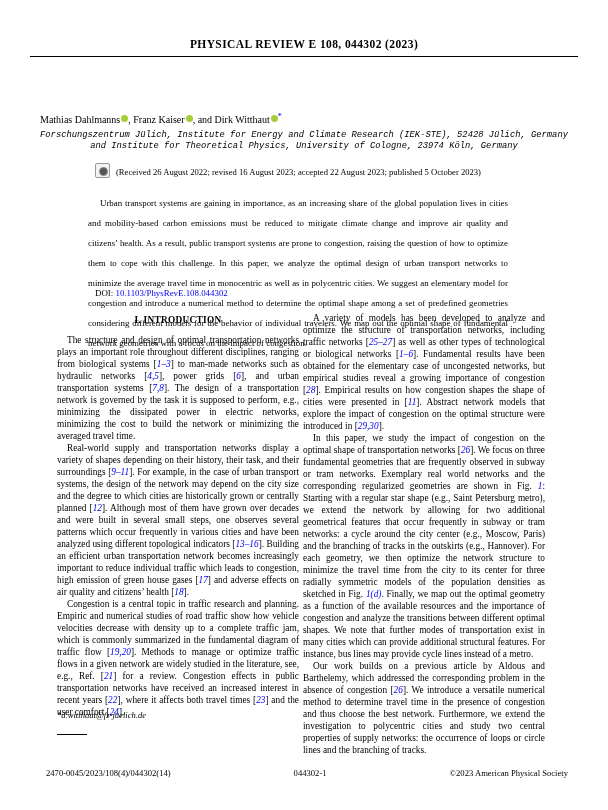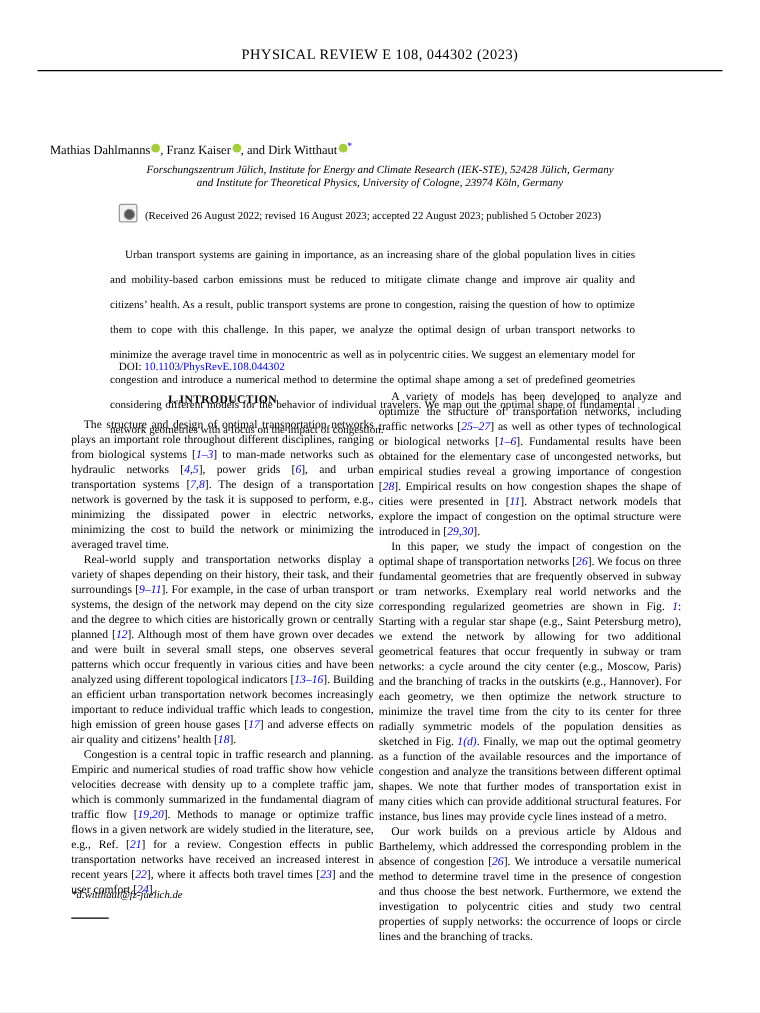--- a/index.html
+++ b/index.html
@@ -9,21 +9,21 @@
     margin:0 auto;
     background:#ffffff;
     font-family:"Liberation Serif", serif;
     color:#000;
     overflow:hidden;
   }
   
   .jheader{
     position:absolute;top:38px;left:0;right:0;
     text-align:center;
-    font-weight:normal;
+    font-weight:bold;
     font-size:11.5px;
     letter-spacing:.4px;
   }
   .jheader-rule{
     position:absolute;top:56px;left:30px;right:30px;
     border-bottom:1.4px solid #000;
   }
   
   .title{
     position:absolute;top:88px;left:70px;right:70px;
@@ -49,20 +49,21 @@
     color:#0000ee;
     font-size:8px;
     vertical-align:4px;
   }
   .affil{
     position:absolute;left:40px;right:40px;
     text-align:center;
     font-style:italic;
     font-size:8.8px;
     line-height:11px;
+    font-family:Liberation Mono, monospace;
   }
   .affil1{top:130px;}
   .affil2{top:141px;}
   .history{
     position:absolute;top:163px;left:95px;right:80px;
     font-size:8.6px;
   }
   .crossmark{
     display:inline-block;
     width:13px;height:13px;
@@ -173,14 +174,19 @@
     <div class="col">
       <p class="cites">A variety of models has been developed to analyze and optimize the structure of transportation networks, including traffic networks [<span class="ref">25–27</span>] as well as other types of technological or biological networks [<span class="ref">1–6</span>]. Fundamental results have been obtained for the elementary case of uncongested networks, but empirical studies reveal a growing importance of congestion [<span class="ref">28</span>]. Empirical results on how congestion shapes the shape of cities were presented in [<span class="ref">11</span>]. Abstract network models that explore the impact of congestion on the optimal structure were introduced in [<span class="ref">29,30</span>].</p>
       <p class="cites">In this paper, we study the impact of congestion on the optimal shape of transportation networks [<span class="ref">26</span>]. We focus on three fundamental geometries that are frequently observed in subway or tram networks. Exemplary real world networks and the corresponding regularized geometries are shown in Fig.&nbsp;<span class="ref">1</span>: Starting with a regular star shape (e.g., Saint Petersburg metro), we extend the network by allowing for two additional geometrical features that occur frequently in subway or tram networks: a cycle around the city center (e.g., Moscow, Paris) and the branching of tracks in the outskirts (e.g., Hannover). For each geometry, we then optimize the network structure to minimize the travel time from the city to its center for three radially symmetric models of the population densities as sketched in Fig.&nbsp;<span class="ref">1(d)</span>. Finally, we map out the optimal geometry as a function of the available resources and the importance of congestion and analyze the transitions between different optimal shapes. We note that further modes of transportation exist in many cities which can provide additional structural features. For instance, bus lines may provide cycle lines instead of a metro.</p>
       <p class="cites">Our work builds on a previous article by Aldous and Barthelemy, which addressed the corresponding problem in the absence of congestion [<span class="ref">26</span>]. We introduce a versatile numerical method to determine travel time in the presence of congestion and thus choose the best network. Furthermore, we extend the investigation to polycentric cities and study two central properties of supply networks: the occurrence of loops or circle lines and the branching of tracks.</p>
     </div>
   </div>
 
   <div class="footnote-rule"></div>
   <div class="footnote">*d.witthaut@fz-juelich.de</div>
 
+  <div class="pfooter">
+    <span>2470-0045/2023/108(4)/044302(14)</span>
+    <span>044302-1</span>
+    <span>©2023 American Physical Society</span>
+  </div>
 
 </div>
 
 </body></html>

